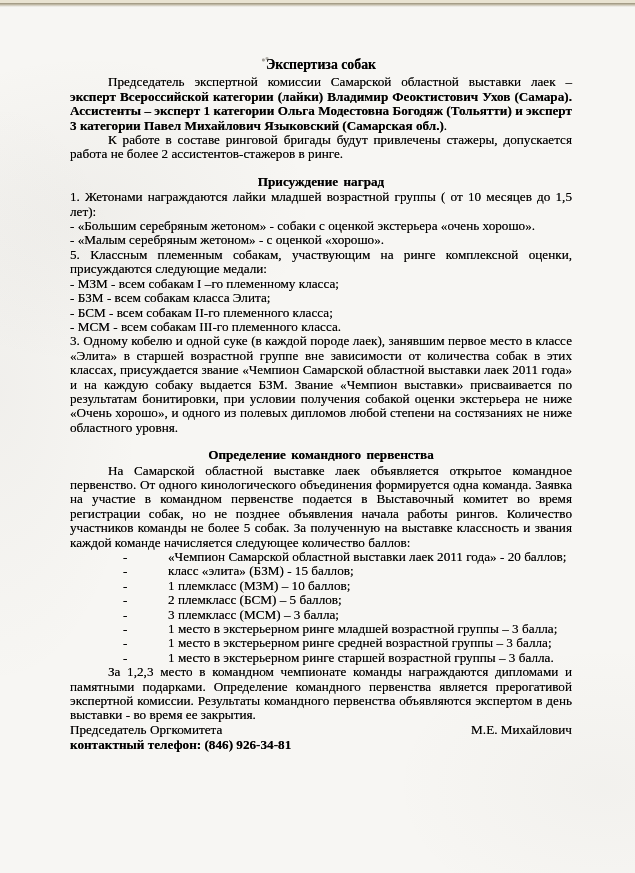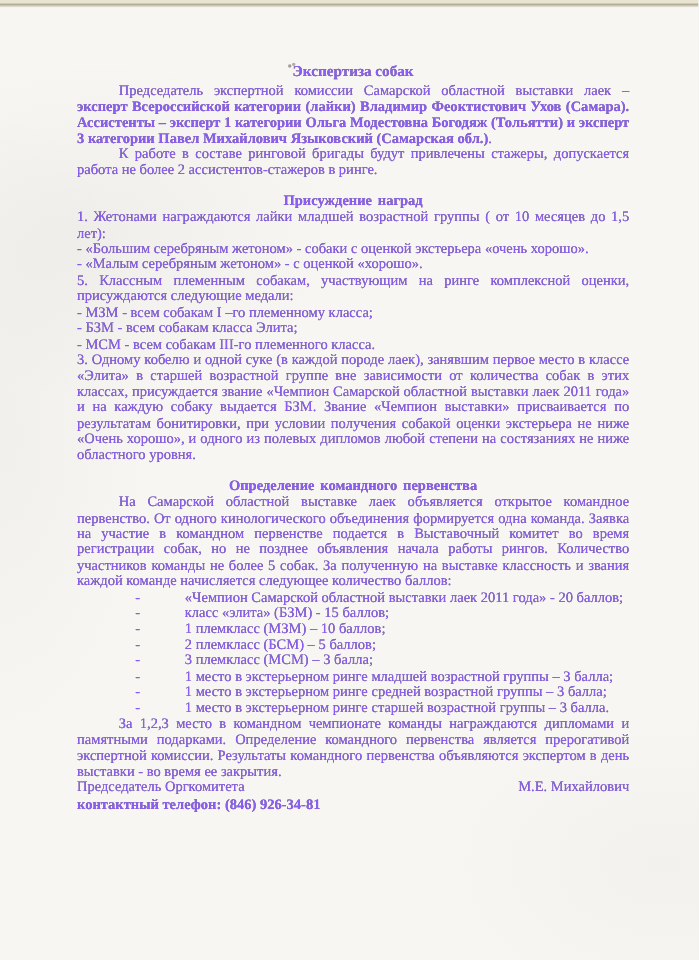--- a/index.html
+++ b/index.html
@@ -6,21 +6,21 @@
   body {
     width: 635px; height: 873px;
     background: #eceae5;
     font-family: "Liberation Serif", "DejaVu Serif", serif;
   }
   .page {
     position: relative;
     width: 635px; height: 873px;
     background: #f7f6f3;
     overflow: hidden;
-    color: #8b5cf6;
+    color: #000000;
   }
   
   .page::before {
     content: '';
     position: absolute; inset: 0;
     background:
       radial-gradient(ellipse 320px 220px at 14% 24%, rgba(120,115,105,0.06), transparent 70%),
       radial-gradient(ellipse 200px 420px at 0% 45%, rgba(120,115,105,0.05), transparent 70%),
       radial-gradient(ellipse 300px 200px at 95% 90%, rgba(120,115,105,0.04), transparent 70%);
     pointer-events: none;
@@ -78,20 +78,21 @@
     <p class="para indent">К работе в составе ринговой бригады будут привлечены стажеры, допускается работа не более 2 ассистентов-стажеров в ринге.</p>
 
     <div class="heading">Присуждение наград</div>
 
     <p class="para">1. Жетонами награждаются лайки младшей возрастной группы ( от 10 месяцев до 1,5 лет):</p>
     <p class="para">- «Большим серебряным жетоном» - собаки с оценкой экстерьера «очень хорошо».</p>
     <p class="para">- «Малым серебряным жетоном» - с оценкой «хорошо».</p>
     <p class="para">5. Классным племенным собакам, участвующим на ринге комплексной оценки, присуждаются следующие медали:</p>
     <p class="para">- МЗМ - всем собакам I –го племенному класса;</p>
     <p class="para">- БЗМ - всем собакам класса Элита;</p>
+    <p class="para">- БСМ - всем собакам II-го племенного класса;</p>
     <p class="para">- МСМ - всем собакам III-го племенного класса.</p>
     <p class="para">3. Одному кобелю и одной суке (в каждой породе лаек), занявшим первое место в классе «Элита» в старшей возрастной группе вне зависимости от количества собак в этих классах, присуждается звание «Чемпион Самарской областной выставки лаек 2011 года» и на каждую собаку выдается БЗМ. Звание «Чемпион выставки» присваивается по результатам бонитировки, при условии получения собакой оценки экстерьера не ниже «Очень хорошо», и одного из полевых дипломов любой степени на состязаниях не ниже областного уровня.</p>
 
     <div class="heading">Определение командного первенства</div>
 
     <p class="para indent">На Самарской областной выставке лаек объявляется открытое командное первенство. От одного кинологического объединения формируется одна команда. Заявка на участие в командном первенстве подается в Выставочный комитет во время регистрации собак, но не позднее объявления начала работы рингов. Количество участников команды не более 5 собак. За полученную на выставке классность и звания каждой команде начисляется следующее количество баллов:</p>
 
     <div class="scores">
       <div class="score-row"><span class="score-dash">-</span><span>«Чемпион Самарской областной выставки лаек 2011 года» - 20 баллов;</span></div>
       <div class="score-row"><span class="score-dash">-</span><span>класс «элита» (БЗМ) - 15 баллов;</span></div>

